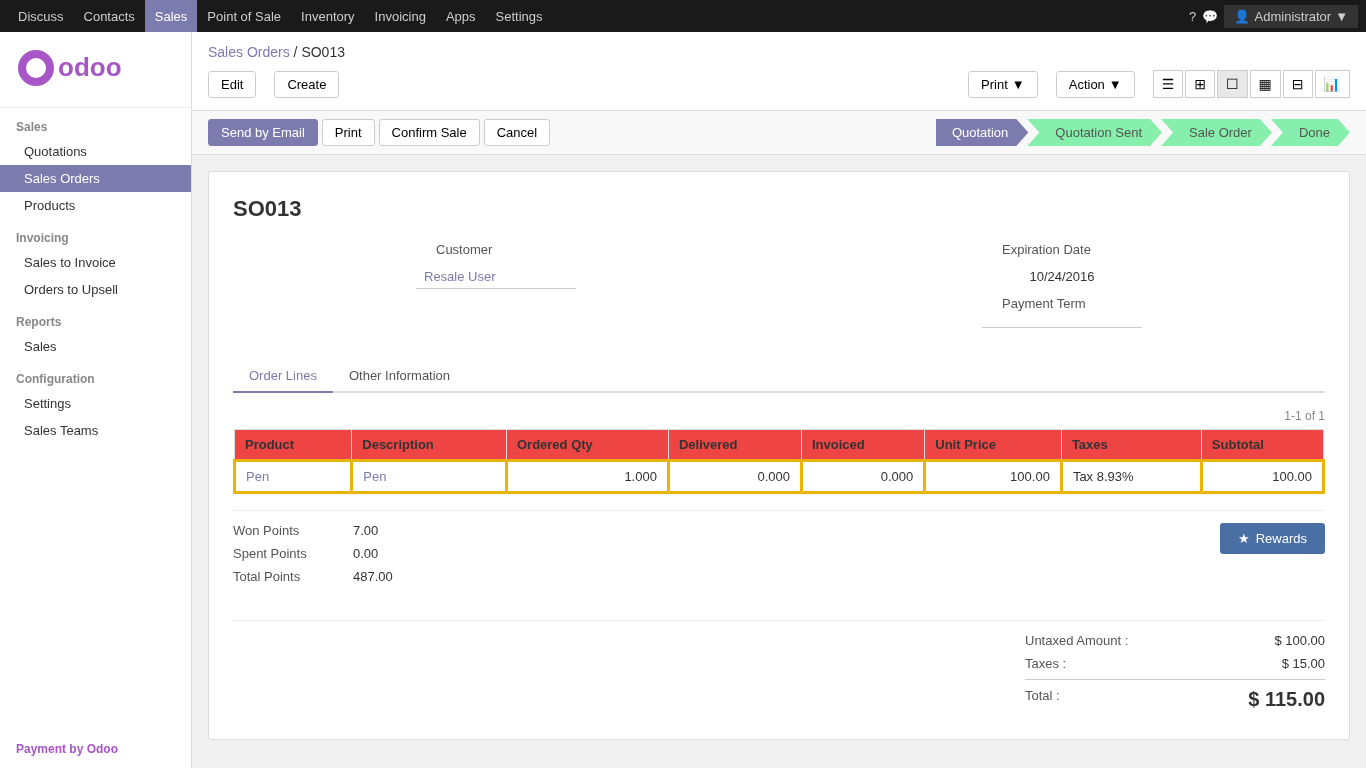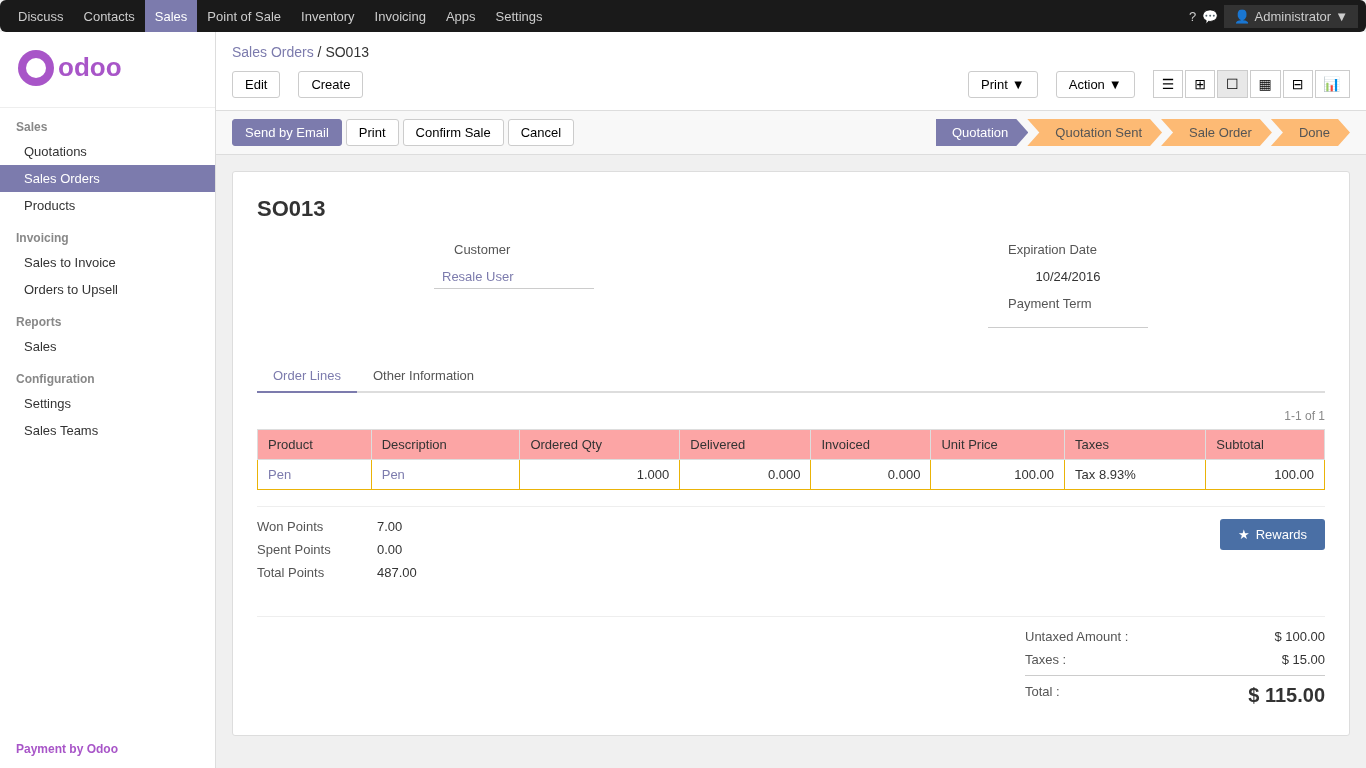--- a/index.html
+++ b/index.html
@@ -7,21 +7,20 @@
 
     
     .top-nav {
       background: #1a1a1a;
       color: #ccc;
       height: 32px;
       display: flex;
       align-items: center;
       padding: 0 8px;
       flex-shrink: 0;
-      border-radius: 6px;
     }
     .top-nav a {
       color: #ccc;
       text-decoration: none;
       padding: 0 10px;
       height: 100%;
       display: flex;
       align-items: center;
       font-size: 13px;
     }
@@ -51,21 +50,21 @@
 
     
     .main-layout {
       display: flex;
       flex: 1;
       overflow: hidden;
     }
 
     
     .sidebar {
-      width: 216px;
+      width: 192px;
       background: #fff;
       border-right: 1px solid #ddd;
       display: flex;
       flex-direction: column;
       flex-shrink: 0;
       overflow-y: auto;
     }
     .sidebar-logo {
       padding: 16px;
       border-bottom: 1px solid #eee;
@@ -162,21 +161,21 @@
       align-items: center;
       gap: 4px;
     }
     .status-bar {
       margin-left: auto;
       display: flex;
       align-items: center;
     }
     .status-step {
       padding: 6px 20px 6px 28px;
-      background: #fdba74;
+      background: #86efac;
       color: #555;
       font-size: 13px;
       position: relative;
       clip-path: polygon(0 0, calc(100% - 12px) 0, 100% 50%, calc(100% - 12px) 100%, 0 100%, 12px 50%);
     }
     .status-step:first-child {
       clip-path: polygon(0 0, calc(100% - 12px) 0, 100% 50%, calc(100% - 12px) 100%, 0 100%);
       padding-left: 16px;
     }
     .status-step.active {
@@ -259,29 +258,29 @@
       font-size: 12px;
       color: #888;
       margin-bottom: 6px;
     }
     .data-table {
       width: 100%;
       border-collapse: collapse;
       margin-bottom: 16px;
     }
     .data-table th {
-      background: #fca5a5;
+      background: #ef4444;
       border: 1px solid #ddd;
       padding: 7px 10px;
       text-align: left;
-      font-weight: normal;
+      font-weight: bold;
       font-size: 13px;
     }
     .data-table td {
-      border: 1px solid #eab308;
+      border: 3px solid #eab308;
       padding: 7px 10px;
       font-size: 13px;
     }
     .data-table td.link { color: #7c7bad; }
     .data-table td.right { text-align: right; }
     .data-table th.right { }
 
     
     .points-section {
       display: flex;

